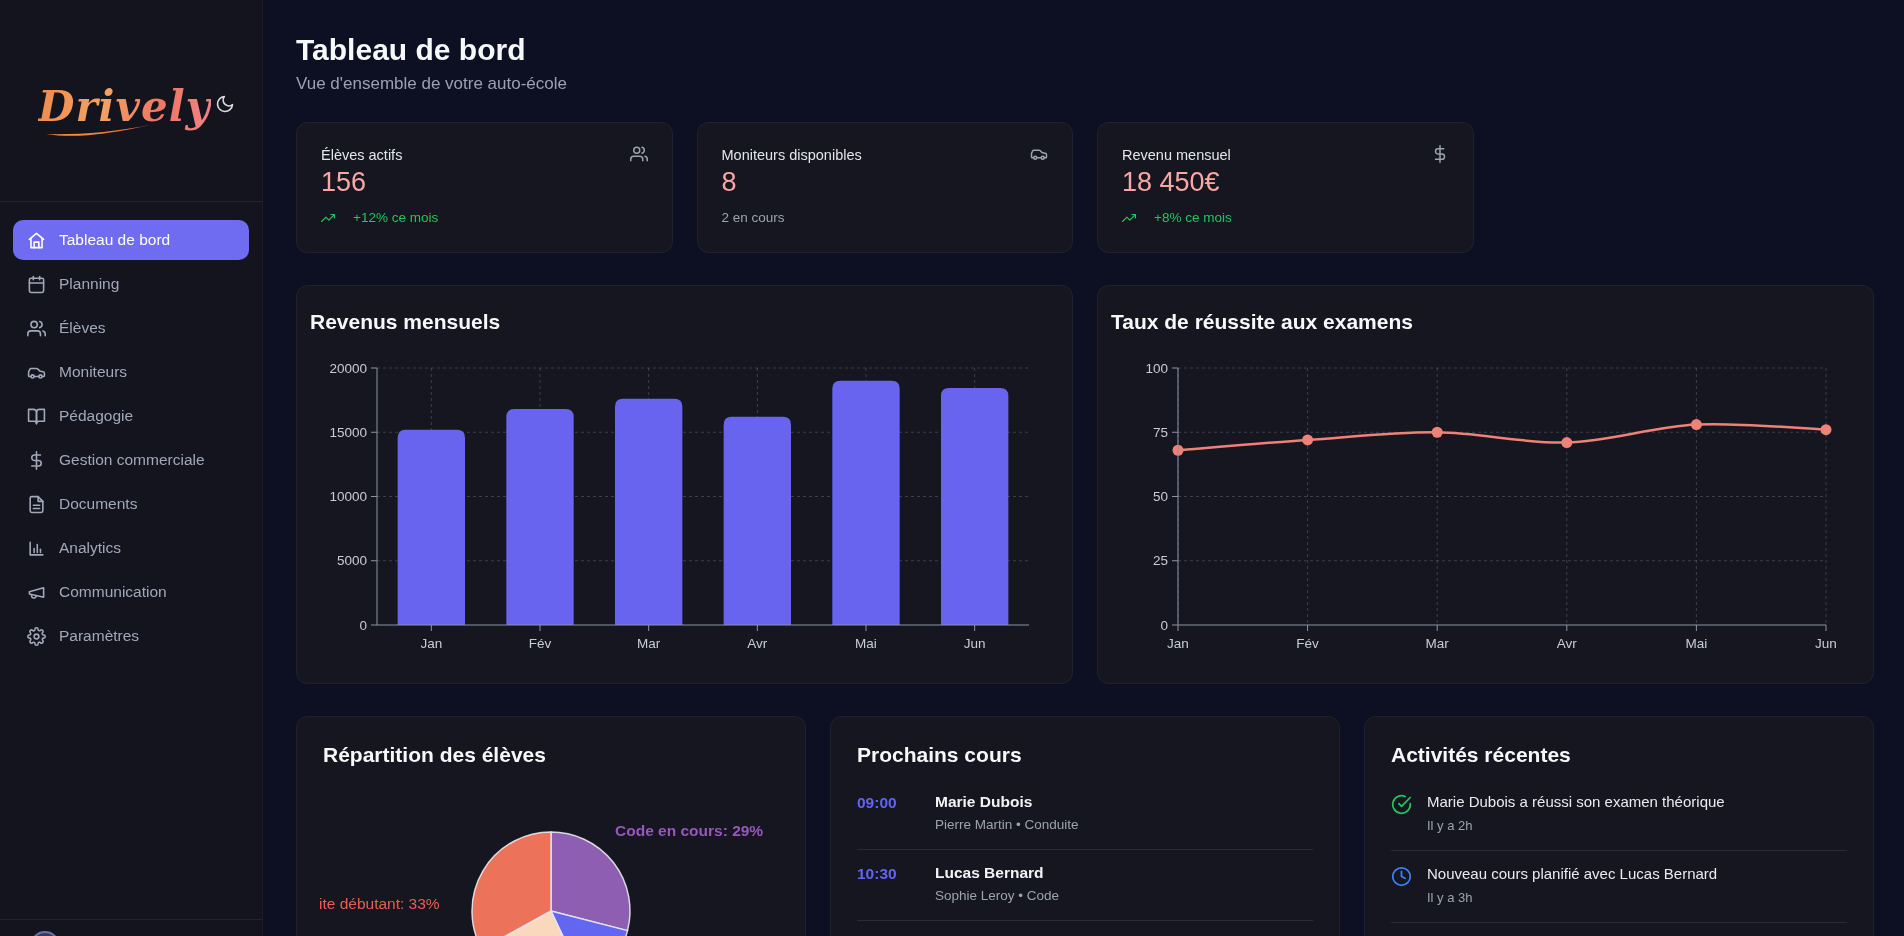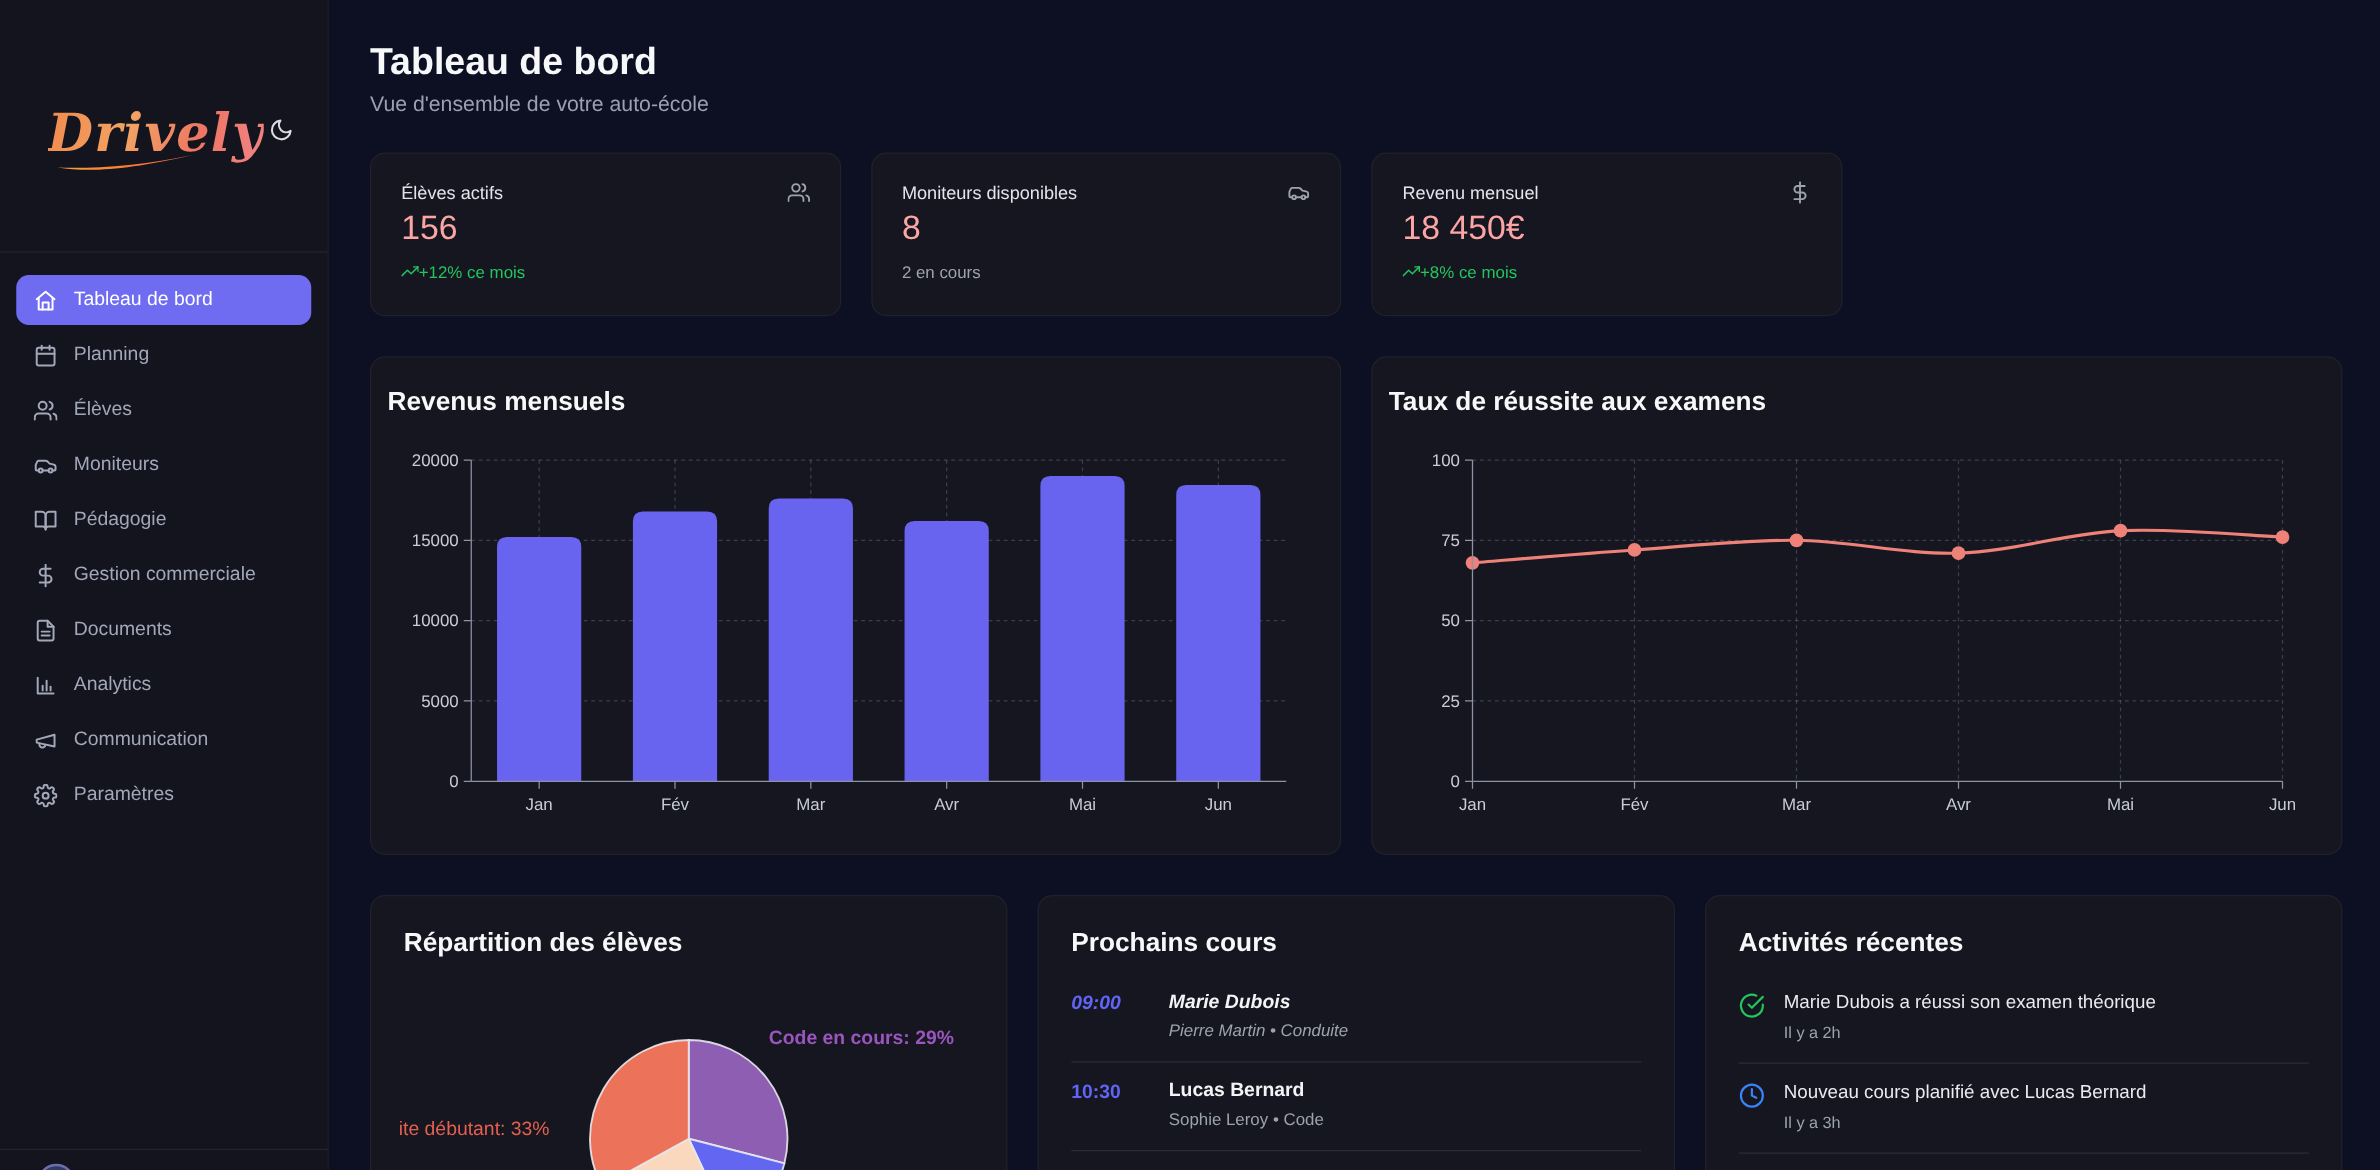--- a/index.html
+++ b/index.html
@@ -29,34 +29,34 @@
   
   .main{flex:1;padding:32px 30px 0 33px;box-sizing:border-box;overflow:hidden;}
   h1{margin:0 0 6px;font-size:30px;line-height:36px;font-weight:700;color:#f7f8fa;}
   .subtitle{margin:0 0 28px;color:#9aa0ae;font-size:17px;line-height:20px;}
   .card{background:#15161f;border:1px solid rgba(255,255,255,.05);border-radius:12px;box-sizing:border-box;}
   .stats-row{display:grid;grid-template-columns:repeat(4,1fr);gap:24px;}
   .stat-card{padding:22px 24px;height:131px;}
   .stat-top{display:flex;justify-content:space-between;align-items:flex-end;color:#e3e5ec;font-size:14.5px;}
   .stat-icon{color:#9ca3af;display:flex;}
   .stat-value{font-size:27px;font-weight:400;margin-top:4px;color:#fca5a5;}
-  .stat-sub{font-size:13.5px;margin-top:12px;display:flex;align-items:flex-start;gap:0;color:#9ca3af;}
+  .stat-sub{font-size:13.5px;margin-top:12px;display:flex;align-items:center;gap:18px;color:#9ca3af;}
   .stat-sub.trend{color:#22c55e;}
   .charts-row{display:grid;grid-template-columns:1fr 1fr;gap:24px;margin-top:32px;}
   .chart-card{padding:24px 13px;height:399px;}
   .chart-title{font-size:21px;font-weight:700;margin:0 0 20px;color:#f7f8fa;}
   .bottom-row{display:grid;grid-template-columns:repeat(3,1fr);gap:24px;margin-top:32px;}
   .bottom-card{padding:26px;height:330px;position:relative;}
   .pie-svg{position:absolute;left:0;top:0;pointer-events:none;}
   .pie-label{position:absolute;font-size:15.5px;white-space:nowrap;}
   .pie-label-purple{left:318px;top:105px;color:#9a55be;}
   .pie-label-coral{left:22px;top:156px;color:#e4604f;margin-top:22px;}
   .list{margin-top:16px;}
   .lesson-row{display:flex;gap:26px;padding:14px 0 17px;border-bottom:1px solid rgba(148,163,184,.16);}
-  .lesson-row:first-child{padding-top:6px;font-style:italic;}
+  .lesson-row:first-child{padding-top:6px;}
   .lesson-row:last-child{border-bottom:none;}
   .lesson-time{color:#6164f5;width:52px;font-weight:700;font-size:15.5px;flex:none;padding-top:1px;}
   .lesson-name{font-weight:700;font-size:15.5px;color:#f3f4f6;}
   .lesson-details{color:#9ca3af;font-size:13.5px;margin-top:6px;}
   .activity-row{display:flex;gap:15px;padding:14px 0 17px;border-bottom:1px solid rgba(148,163,184,.16);}
   .activity-row:first-child{padding-top:6px;}
   .activity-row:last-child{border-bottom:none;}
   .activity-icon{flex:none;display:flex;margin-top:1px;}
   .activity-text{font-size:15px;color:#e9ebf0;}
   .activity-time{color:#9ca3af;font-size:13px;margin-top:8px;}

